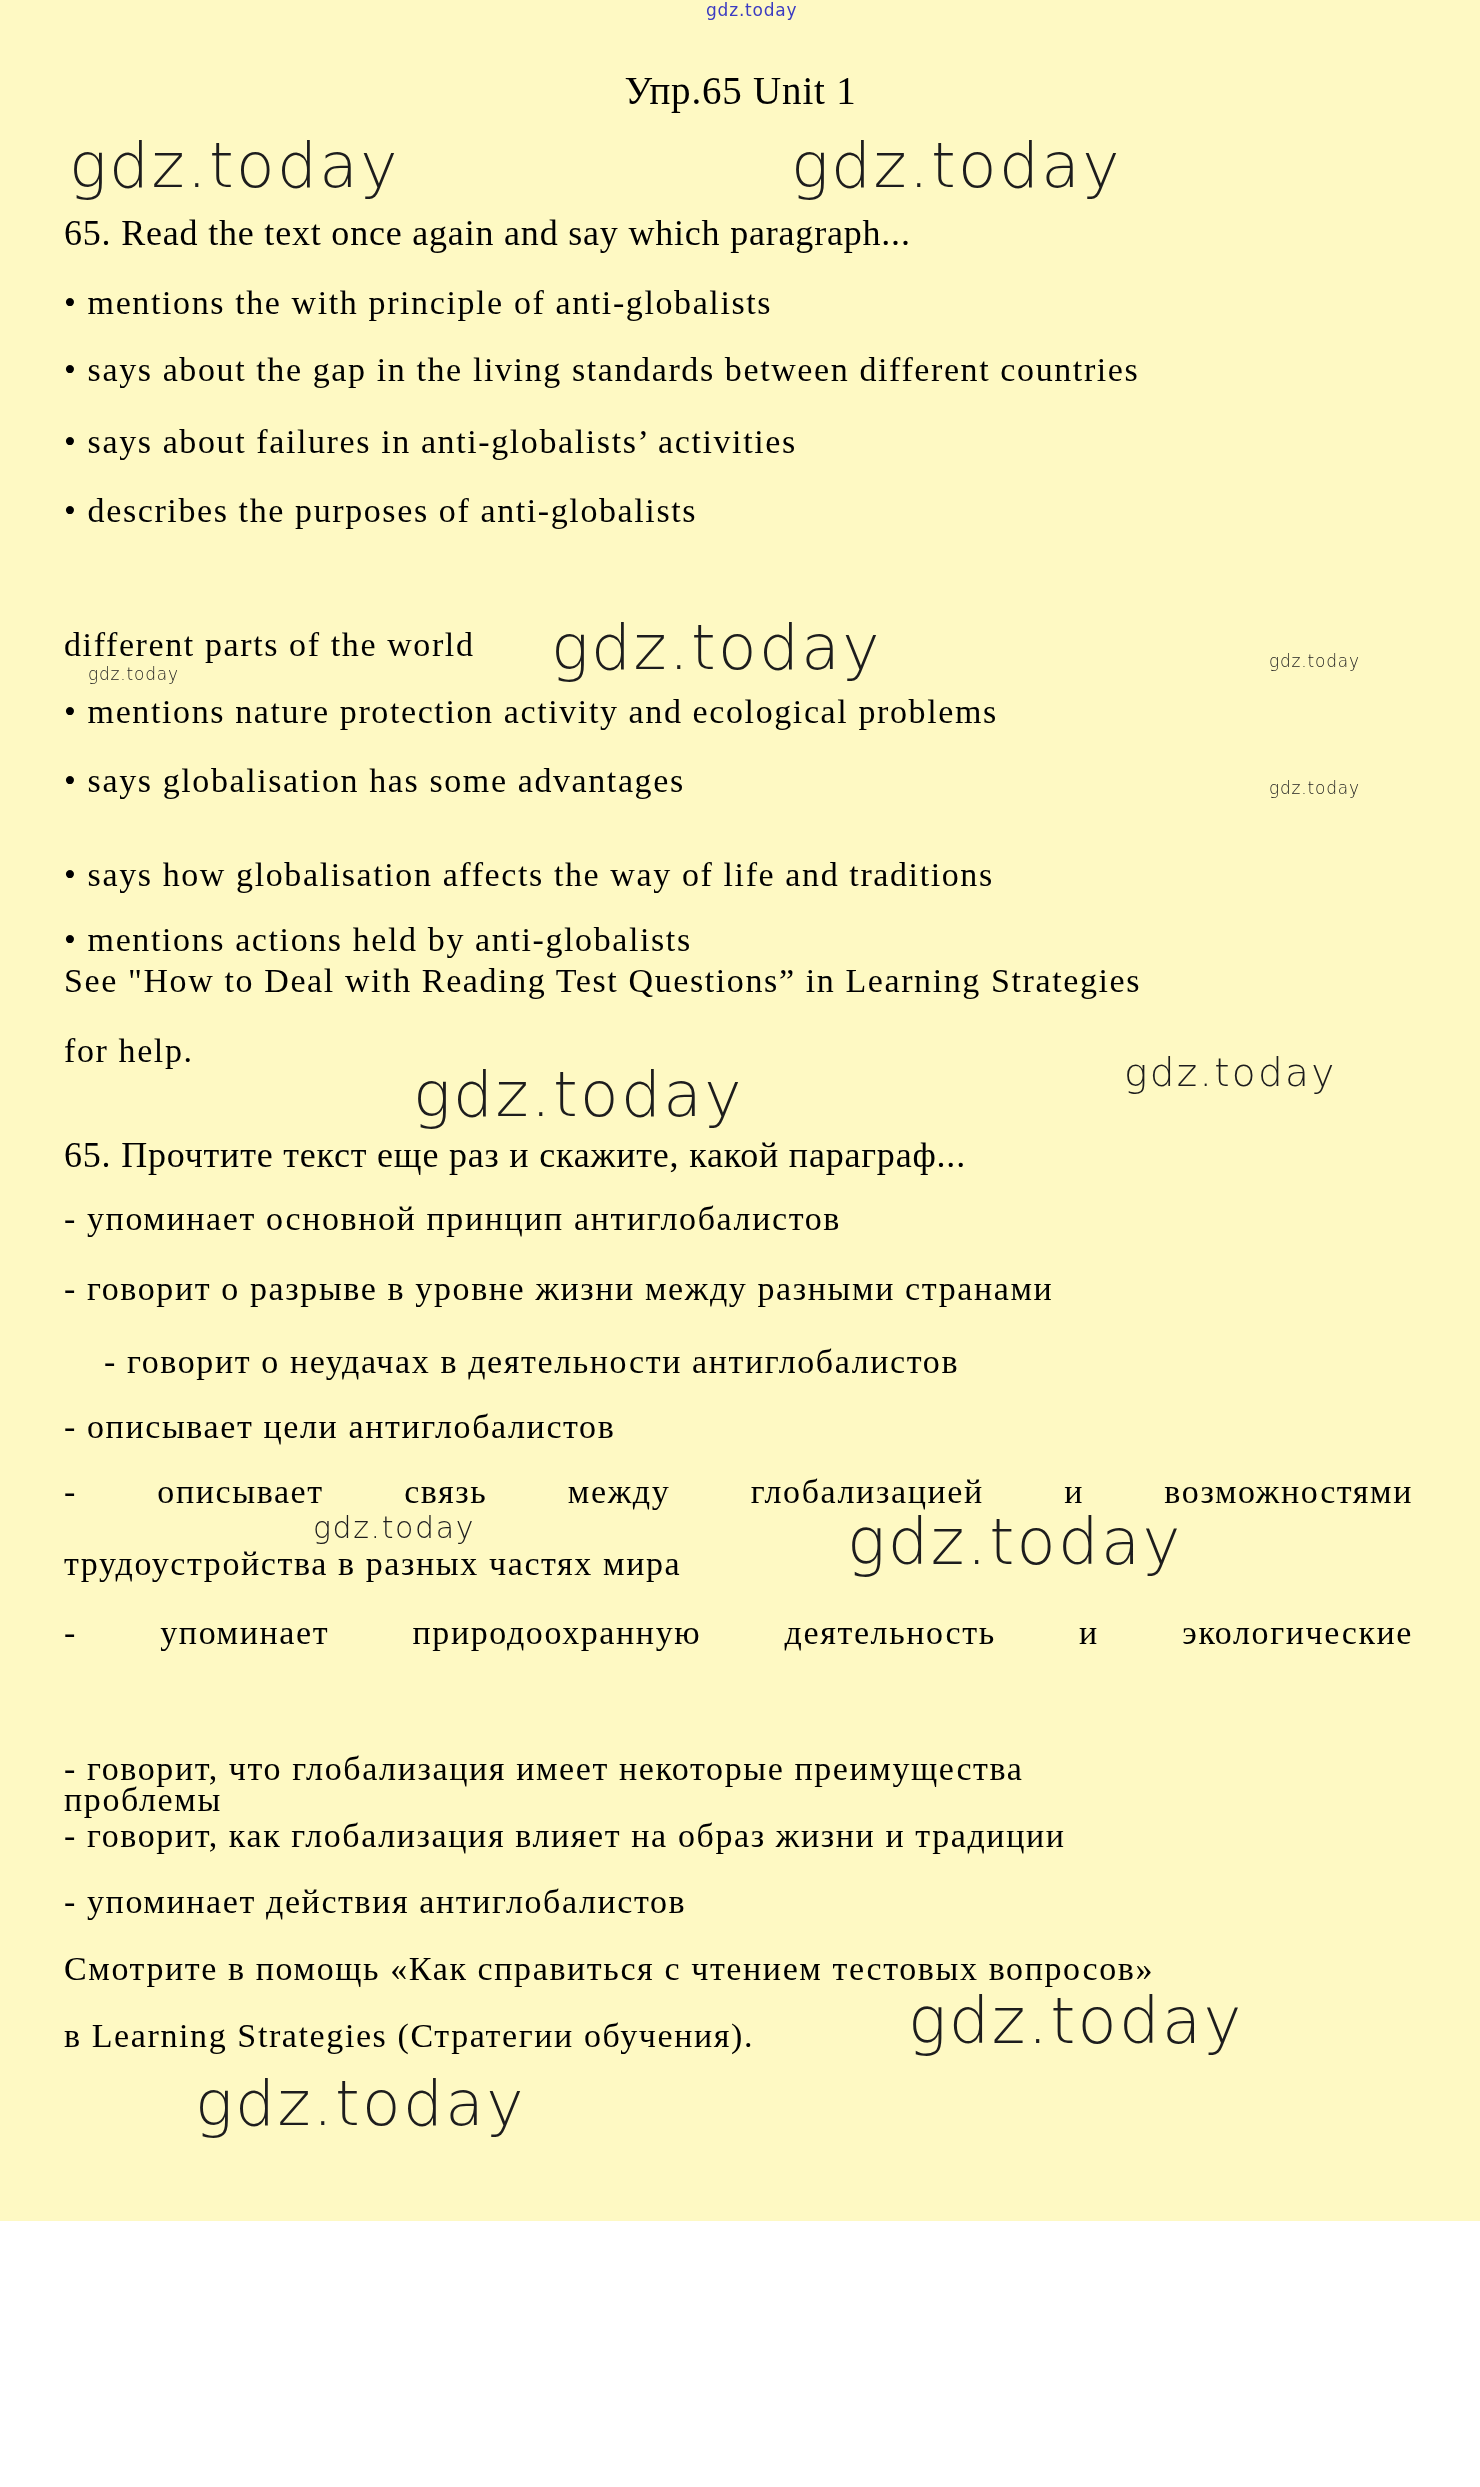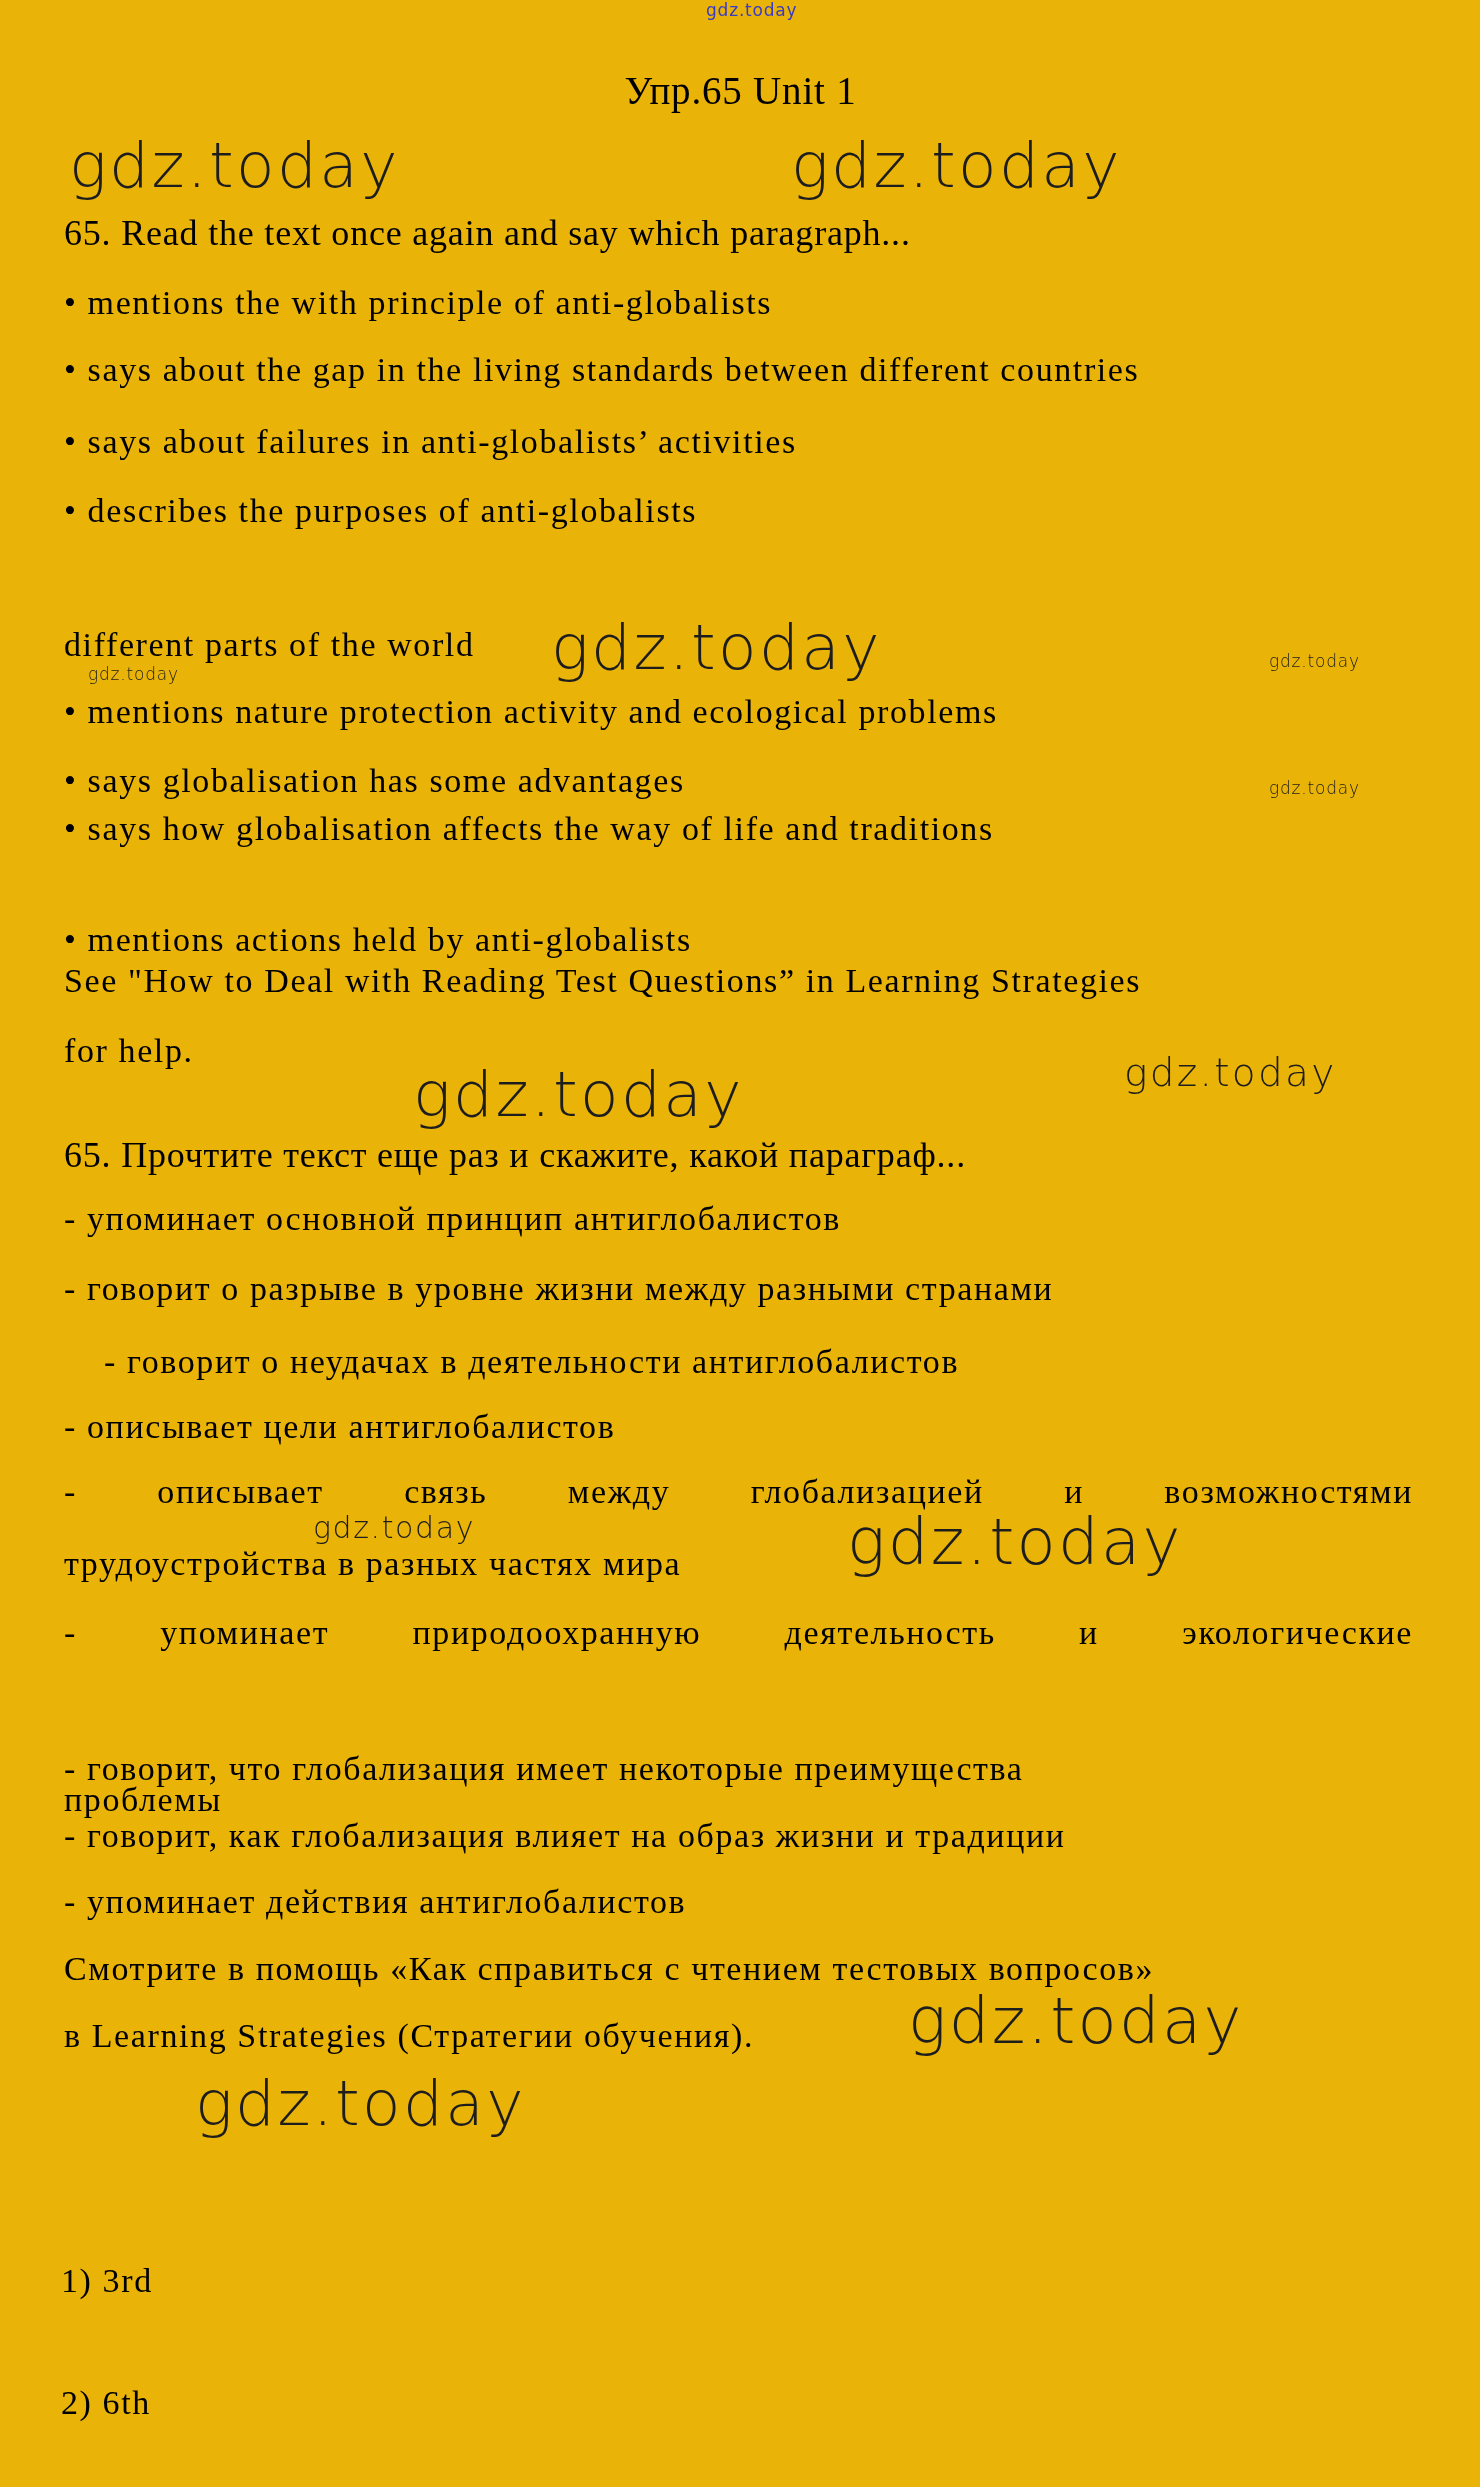--- a/index.html
+++ b/index.html
@@ -1,20 +1,20 @@
 <!DOCTYPE html>
 <html style="font-size:12.5px"><head>
 <meta charset="utf-8">
 <style>
   html, body { margin: 0; padding: 0; background: #ffffff; }
   .page {
     position: relative;
     width: 1481px;
-    height: 2487px;
-    background: #eab308;
+    height: 2221px;
+    background: #fef9c3;
     overflow: hidden;
     color: #000000;
     font-family: "Liberation Serif", "DejaVu Serif", serif;
   }
   .tline {
     position: absolute;
     left: 64px;
     font-size: 34px;
     letter-spacing: 1.6px;
     line-height: 1.15;
@@ -55,21 +55,21 @@
 
   <div class="tline bold heading" style="top:213px;">65. Read the text once again and say which paragraph...</div>
 
   <div class="tline" style="top:283px;">• mentions the with principle of anti-globalists</div>
   <div class="tline" style="top:350px;">• says about the gap in the living standards between different countries</div>
   <div class="tline" style="top:422px;">• says about failures in anti-globalists’ activities</div>
   <div class="tline" style="top:470px;margin-top:21px;">• describes the purposes of anti-globalists</div>
   <div class="tline" style="top:625px;">different parts of the world</div>
   <div class="tline" style="top:692px;">• mentions nature protection activity and ecological problems</div>
   <div class="tline" style="top:761px;">• says globalisation has some advantages</div>
-  <div class="tline" style="top:809px;text-align:center;">• says how globalisation affects the way of life and traditions</div>
+  <div class="tline" style="top:855px;text-align:center;">• says how globalisation affects the way of life and traditions</div>
   <div class="tline" style="top:895px;margin-top:25px;">• mentions actions held by anti-globalists</div>
   <div class="tline" style="top:961px;">See "How to Deal with Reading Test Questions” in Learning Strategies</div>
   <div class="tline" style="top:1031px;">for help.</div>
 
   <div class="wm" style="top:616px; left:551px; font-size:63px;">gdz.today</div>
   <div class="wm" style="top:653px; left:1269px; font-size:17px; letter-spacing:0.8px;">gdz.today</div>
   <div class="wm" style="top:666px; left:88px; font-size:17px; letter-spacing:0.8px;">gdz.today</div>
   <div class="wm" style="top:780px; left:1269px; font-size:17px; letter-spacing:0.8px;">gdz.today</div>
   <div class="wm" style="top:1063px; left:413px; font-size:63px;">gdz.today</div>
   <div class="wm" style="top:1053px; left:1124px; font-size:39px;">gdz.today</div>

